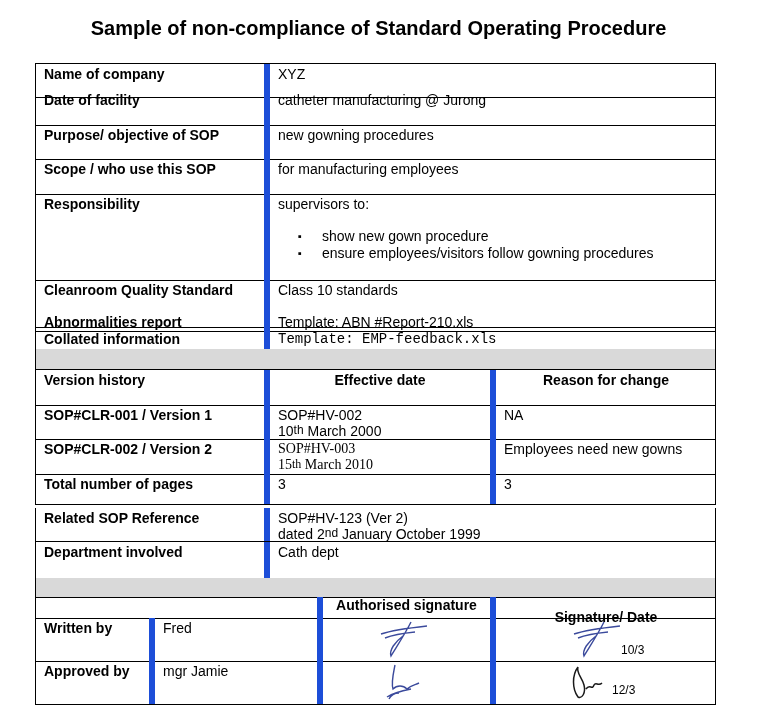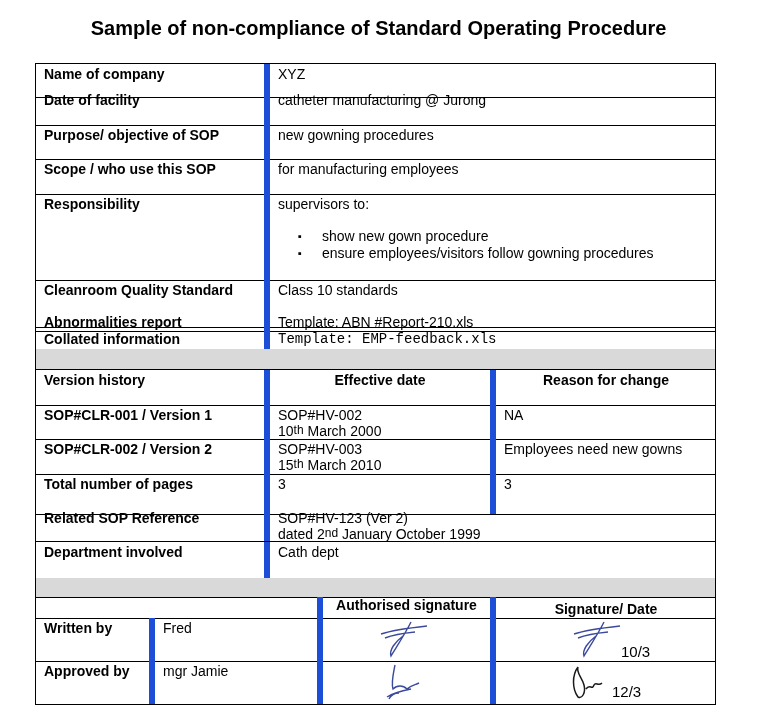--- a/index.html
+++ b/index.html
@@ -18,21 +18,21 @@
   .gray { background:#d9d9d9; }
   .center { text-align:center; }
   sup { font-size:12px; vertical-align:top; position:relative; top:-1px; }
   ul { margin:16px 0 0 0; padding:0 0 0 44px; list-style:none; }
   ul li { position:relative; line-height:17px; }
   ul li::before { content:"\25AA"; position:absolute; left:-24px; font-size:11px; }
   .s1 { left:0; width:113px; }
   .s2 { left:113px; width:168px; }
   .s3 { left:281px; width:173px; }
   .s4 { left:454px; width:226px; }
-  .date-small { position:absolute; font-size:15px; }
+  .date-small { position:absolute; font-size:12px; }
   svg { position:absolute; }
 </style>
 </head>
 <body>
 
 <div class="title">Sample of non-compliance of Standard Operating Procedure</div>
 
 <div class="row" style="top:56px;height:35px;margin-top:7px;">
   <div class="cell c1 lbl">Name of company</div>
   <div class="cell c2 vl">XYZ</div>
@@ -81,47 +81,47 @@
 <div class="row" style="top:405px;height:35px;border-top:none;">
   <div class="cell c1 lbl">SOP#CLR-001 / Version 1</div>
   <div class="cell c2n vl" style="line-height:16px;">
     <div>SOP#HV-002</div>
     <div><span>10</span><sup>th</sup><span> March 2000</span></div>
   </div>
   <div class="cell c3 vl">NA</div>
 </div>
 <div class="row" style="top:439px;height:36px;border-top:none;">
   <div class="cell c1 lbl">SOP#CLR-002 / Version 2</div>
-  <div class="cell c2n vl" style="line-height:16px;">
+  <div class="cell c2n vl" style="line-height:16px;font-family:Liberation Serif, serif;">
     <div>SOP#HV-003</div>
     <div><span>15</span><sup>th</sup><span> March 2010</span></div>
   </div>
   <div class="cell c3 vl">Employees need  new gowns</div>
 </div>
-<div class="row" style="top:474px;height:41px;border-top:none;">
+<div class="row" style="top:474px;height:31px;border-top:none;">
   <div class="cell c1 lbl">Total number of pages</div>
   <div class="cell c2n vl">3</div>
   <div class="cell c3 vl">3</div>
 </div>
 <div class="row" style="top:508px;height:34px;border-top:none;">
   <div class="cell c1 lbl">Related SOP Reference</div>
   <div class="cell c2 vl" style="line-height:16px;">
     <div>SOP#HV-123 (Ver 2)</div>
     <div><span>dated 2</span><sup>nd</sup><span> January October 1999</span></div>
   </div>
 </div>
 <div class="row" style="top:542px;height:37px;border-top:none;">
   <div class="cell c1 lbl">Department involved</div>
   <div class="cell c2 vl">Cath dept</div>
 </div>
 <div class="row gray" style="top:578px;height:20px;border-top:none;"></div>
 
 <div class="row" style="top:597px;height:22px;border-top:none;">
   <div class="cell s3 vl lbl center" style="padding-top:0;">Authorised signature</div>
-  <div class="cell s4 vl lbl center" style="padding-top:4px;">Signature/ Date</div>
+  <div class="cell s4 vl lbl center" style="padding-top:12px;">Signature/ Date</div>
 </div>
 <div class="row" style="top:618px;height:44px;border-top:none;">
   <div class="cell s1 lbl">Written by</div>
   <div class="cell s2 vl">Fred</div>
   <div class="cell s3 vl">
     <svg style="left:52px;top:2px;" width="60" height="40" viewBox="0 0 60 40">
       <path d="M6 14 C18 10 34 8 52 6 M10 18 C20 14 30 13 40 12 M36 2 C30 14 22 26 16 36 C14 30 20 22 28 16" fill="none" stroke="#3b4a9c" stroke-width="1.4"></path>
     </svg>
   </div>
   <div class="cell s4 vl">

